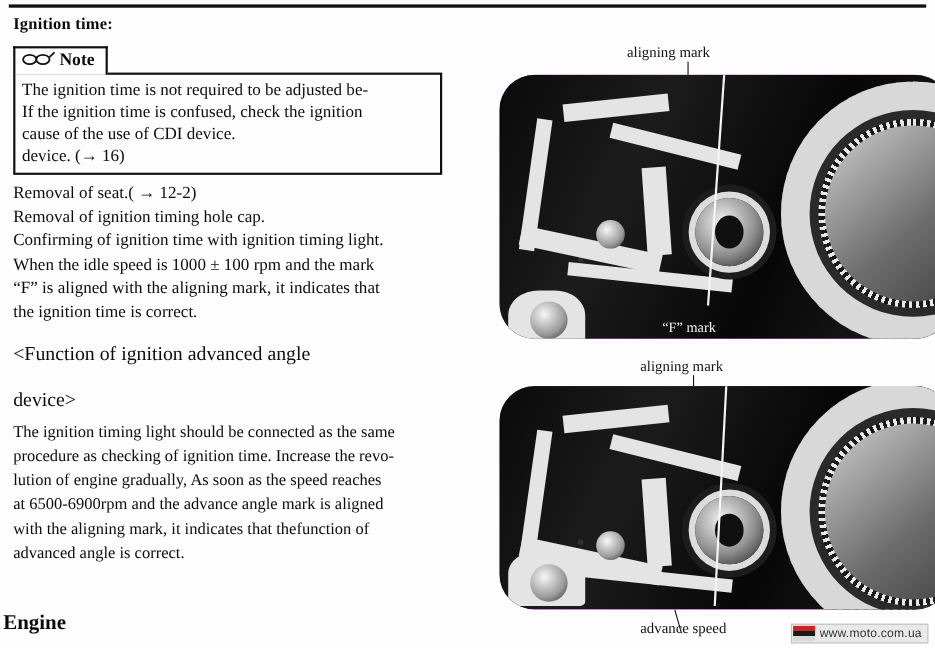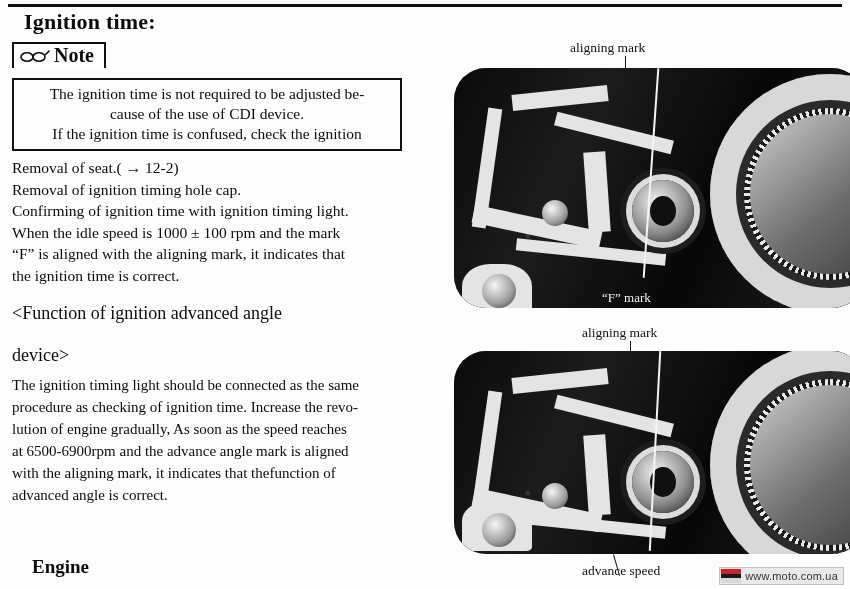--- a/index.html
+++ b/index.html
@@ -29,39 +29,38 @@
     background: #111;
   }
   
   .left-col {
     position: absolute;
     left: 12px;
     top: 10px;
     width: 400px;
   }
   .section-title {
-    font-size: 22px;
+    font-size: 15px;
     line-height: 24px;
-    margin: 0 0 6px 12px;
+    margin: 0 0 6px 0;
     letter-spacing: 0.2px;
   }
   .note-box {
     border: 2px solid #111;
     width: 390px;
     box-sizing: border-box;
-    margin-top: 12px;
-    text-align: center;
+    margin-top: 0;
   }
   .note-tab {
     display: inline-block;
     border: 2px solid #111;
     border-bottom: none;
     padding: 1px 10px 2px 6px;
     font-weight: bold;
-    font-size: 20px;
+    font-size: 16px;
     background: #fff;
     position: relative;
     top: 2px;
     left: 0px;
     z-index: 3;
     line-height: 20px;
   }
   .note-tab .glasses {
     display: inline-block;
     margin-right: 4px;
@@ -89,21 +88,21 @@
     margin: 12px 0 2px 0;
   }
   .body-text {
     font-size: 15px;
     line-height: 22px;
     margin-top: 4px;
   }
   .body-text p { margin: 0; }
   .engine-head {
     position: absolute;
-    left: 32px;
+    left: 3px;
     top: 556px;
     font-size: 19px;
     font-weight: bold;
     font-family: "Liberation Serif", serif;
   }
   
   .photo-wrap {
     position: absolute;
     padding-left: 24px;
   }
@@ -244,22 +243,23 @@
             <ellipse cx="7" cy="8" rx="6" ry="4.2" fill="none" stroke="#111" stroke-width="1.6"></ellipse>
             <ellipse cx="19" cy="8" rx="6" ry="4.2" fill="none" stroke="#111" stroke-width="1.6"></ellipse>
             <path d="M13 7 Q15 4.5 13.2 6.4" fill="none" stroke="#111" stroke-width="1.4"></path>
             <path d="M25 6 Q28.5 2.5 29.5 1.5" fill="none" stroke="#111" stroke-width="1.6"></path>
           </svg>
         </span><span>Note</span>
       </div>
       <div class="note-box">
         <div class="note-body">
           <p>The ignition time is not required to be adjusted be-</p>
+          <p>If the ignition time is confused, check the ignition</p>
           <p>cause of the use of CDI device.</p>
-          <p>If the ignition time is confused, check the ignition</p>
+          <p>  device. (→ 16)</p>
         </div>
       </div>
     </div>
 
     <div class="para-block">
       <p>Removal of seat.( → 12-2)</p>
       <p>Removal of ignition timing hole cap.</p>
       <p>Confirming of ignition time with ignition timing light.</p>
       <p>When the idle speed is 1000 ± 100 rpm and the mark</p>
       <p>“F” is aligned with the aligning mark, it indicates that</p>

